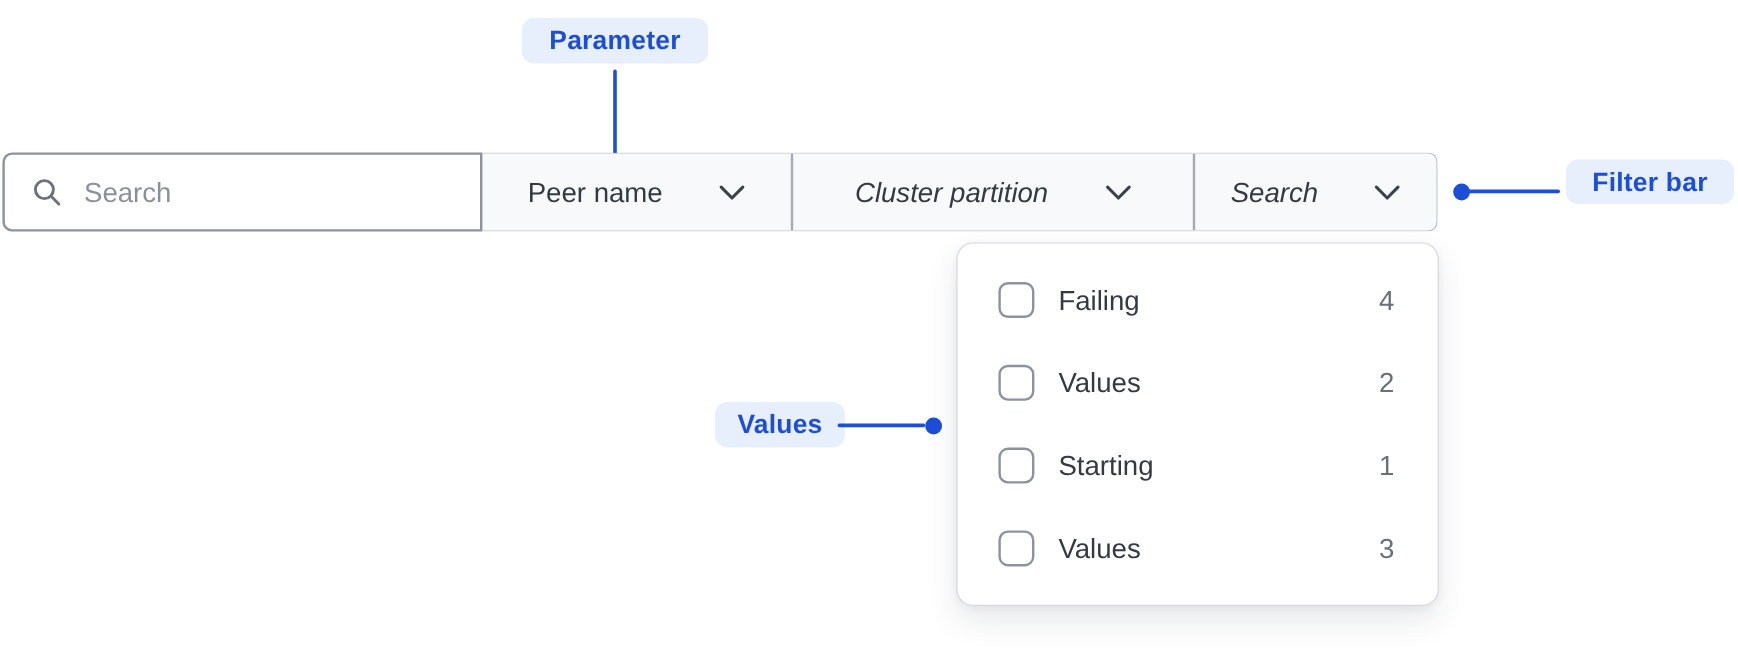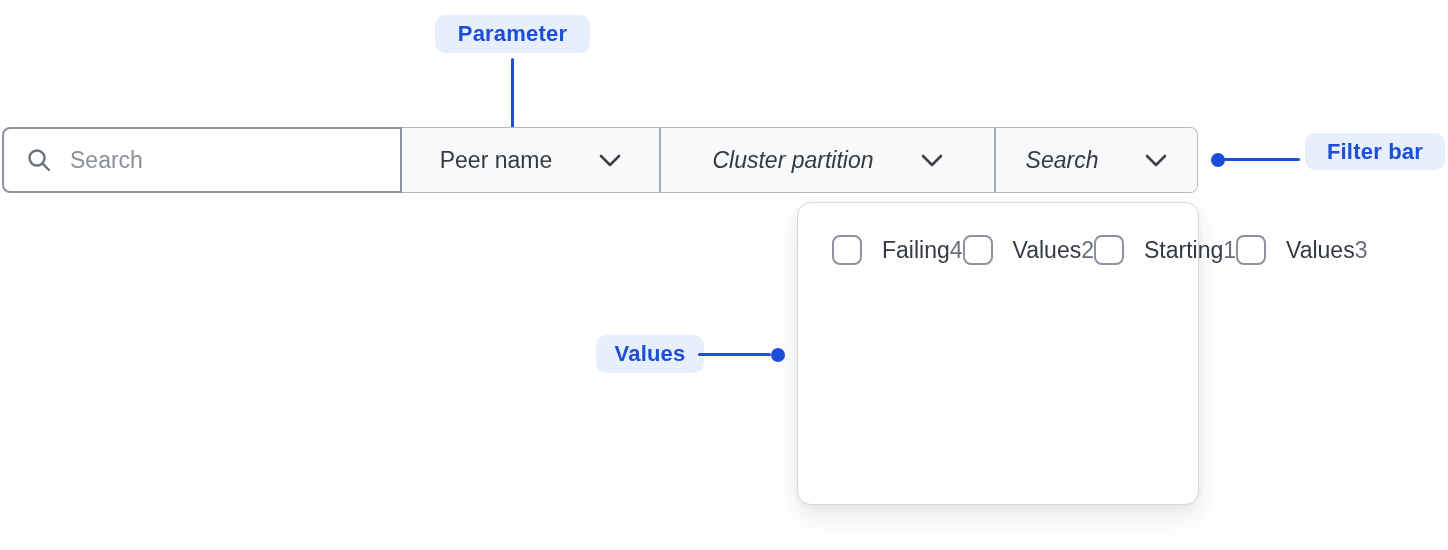--- a/index.html
+++ b/index.html
@@ -62,21 +62,21 @@
   .dd-cluster { width:335px; }
   .dd-status  { flex:1; }
   .chev { display:block; }
 
   
   .panel {
     position:absolute; left:797px; top:202px; width:402px; height:303px;
     background:#ffffff; border:1.5px solid #d5d8dd; border-radius:14px;
     box-shadow:0 12px 26px rgba(30,40,60,.10), 0 2px 6px rgba(30,40,60,.05);
     padding:15px 36px 15px 34px;
-    display:flex; justify-content:space-between;
+    display:flex; flex-direction:column; justify-content:space-between;
   }
   .opt-row { display:flex; align-items:center; height:64px; cursor:pointer; }
   .checkbox {
     width:30px; height:30px; border:2px solid #8c939c; border-radius:8px;
     background:#ffffff; flex:none;
   }
   .opt-label { margin-left:20px; font-size:23px; color:#333a43; }
   .opt-count { margin-left:auto; font-size:23px; color:#697079; }
 </style>
 </head>

